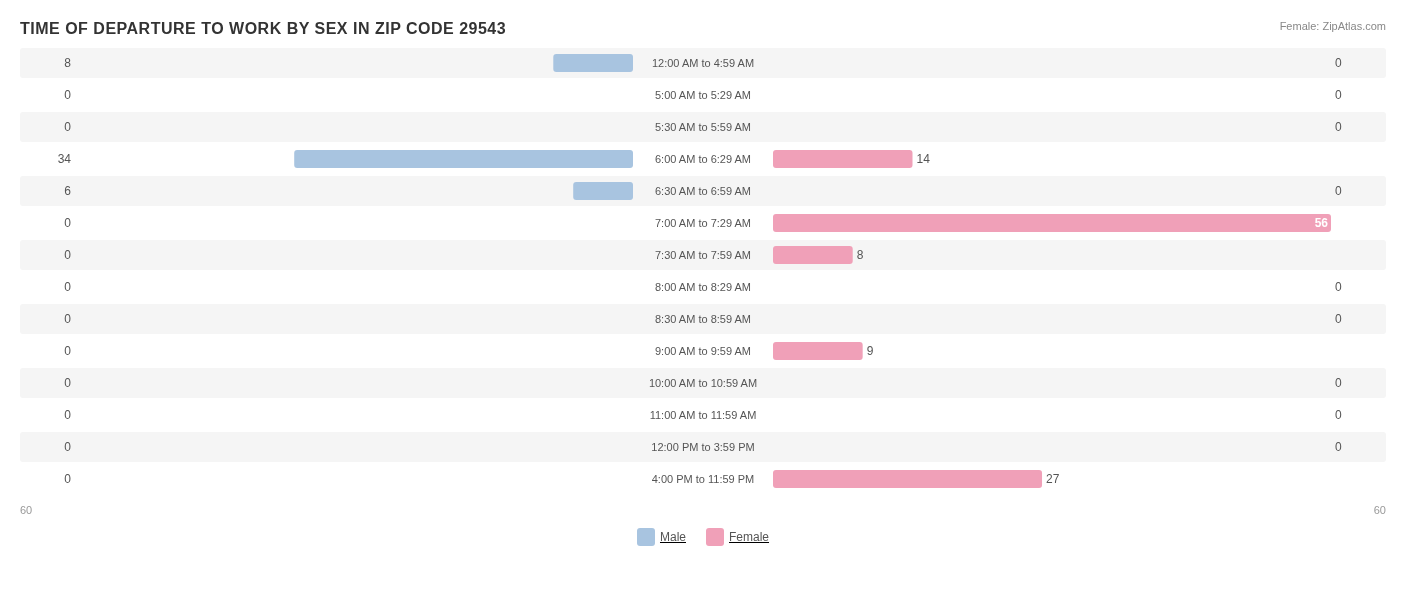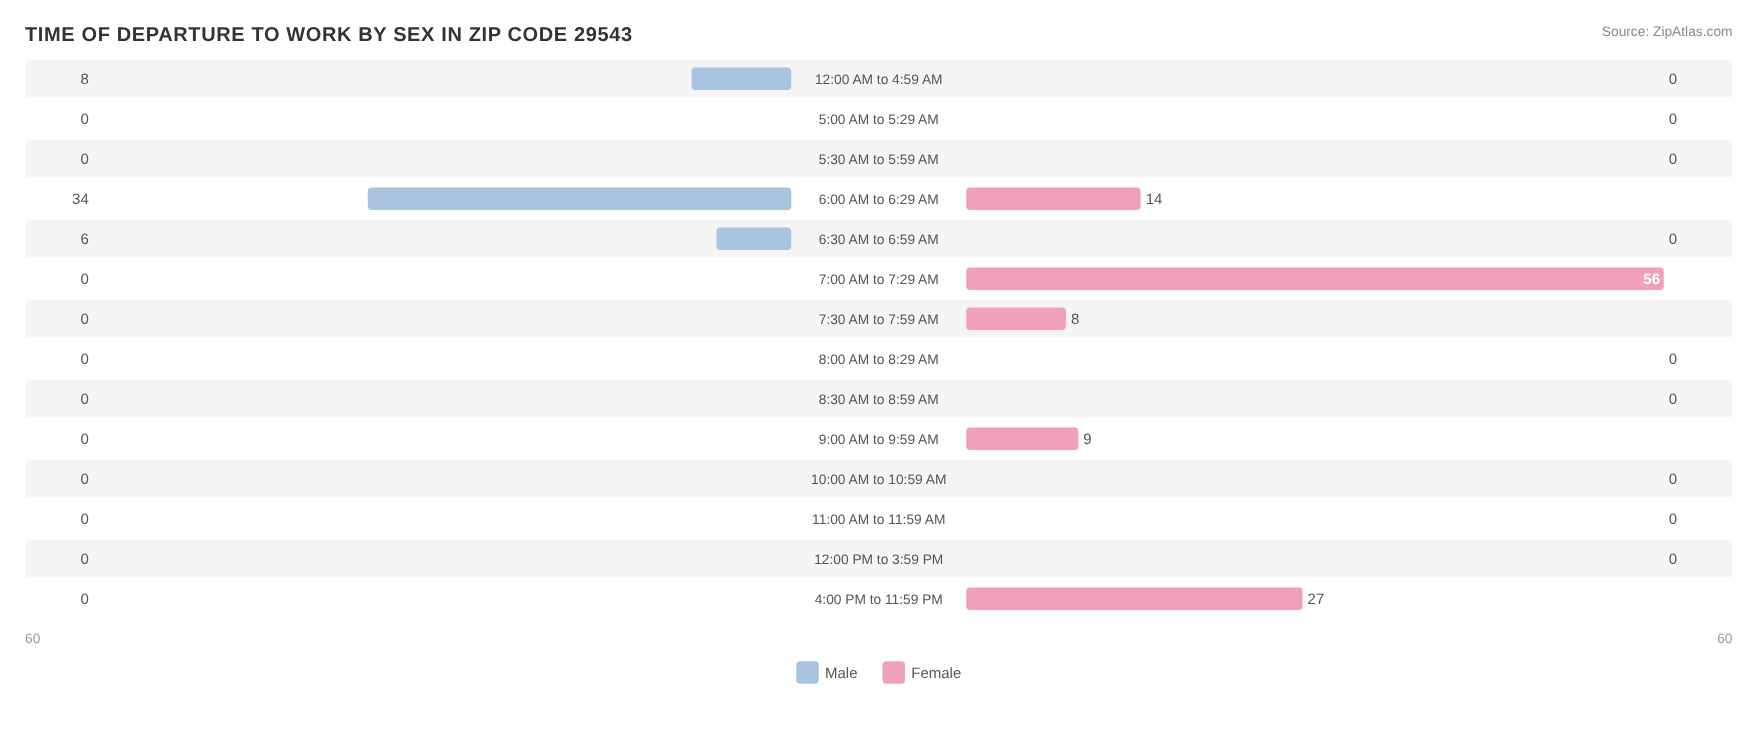--- a/index.html
+++ b/index.html
@@ -33,20 +33,21 @@
     .source-text {
       font-size: 11px;
       color: #888;
     }
     .legend-row {
       display: flex;
       justify-content: center;
       align-items: center;
       margin-top: 8px;
       gap: 20px;
+      text-decoration: underline;
     }
     .legend-item {
       display: flex;
       align-items: center;
       gap: 5px;
       font-size: 12px;
       color: #555;
     }
     .legend-swatch {
       width: 18px;
@@ -58,21 +59,21 @@
     .svg-chart {
       width: 100%;
     }
   </style>
 </head>
 <body>
 
 <div class="chart-container">
   <div class="title-row">
     <span class="chart-title">TIME OF DEPARTURE TO WORK BY SEX IN ZIP CODE 29543</span>
-    <span class="source-text">Source: ZipAtlas.com</span>
+    <span class="source-text">Female: ZipAtlas.com</span>
   </div>
 
   <div style="position:relative; width:100%;">
     <svg id="chart-svg" class="svg-chart" width="1366" height="468" viewBox="0 0 1366 468">
         <rect x="0" y="0" width="1366" height="30" fill="#f5f5f5" rx="3"></rect>
         <rect x="533.2857142857143" y="6" width="79.71428571428571" height="18" fill="#a8c4e0" rx="3"></rect>
         <text x="683" y="19" text-anchor="middle" font-size="11" fill="#555" font-family="Arial">12:00 AM to 4:59 AM</text>
         <text x="51" y="19" text-anchor="end" font-size="12" fill="#555" font-family="Arial">8</text>
         <text x="1315" y="19" text-anchor="start" font-size="12" fill="#555" font-family="Arial">0</text>
         <text x="683" y="51" text-anchor="middle" font-size="11" fill="#555" font-family="Arial">5:00 AM to 5:29 AM</text>

